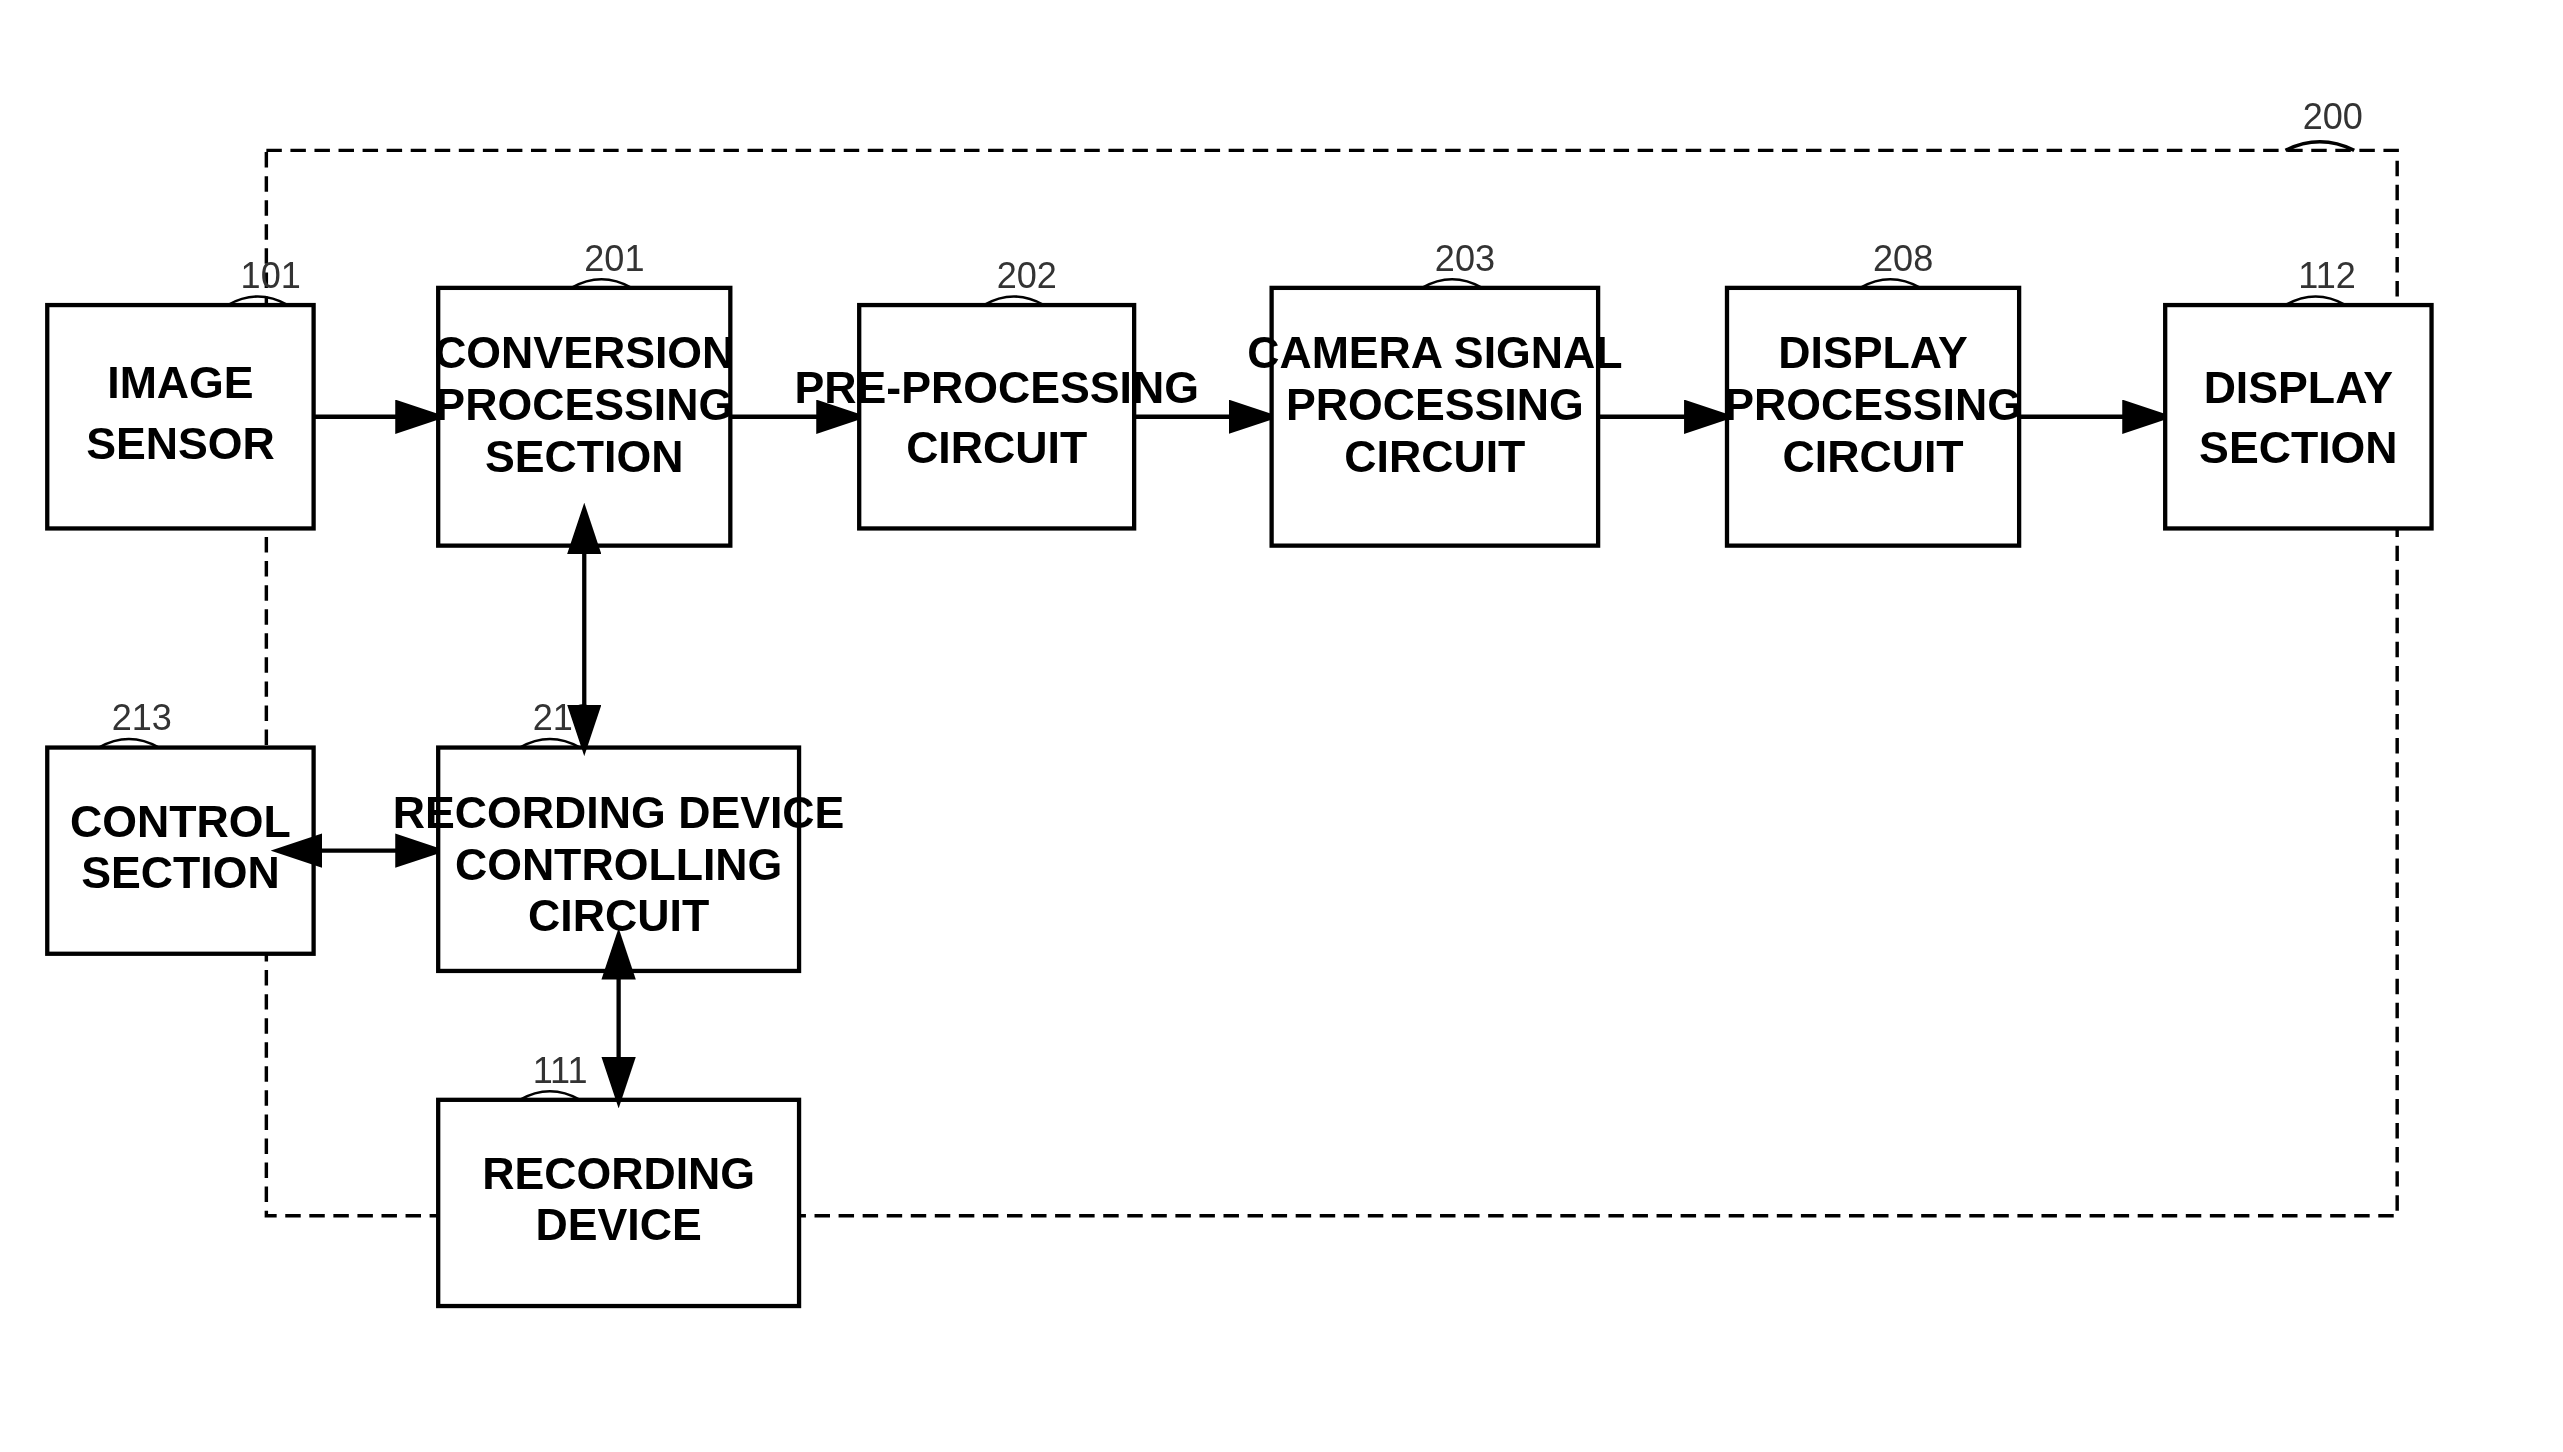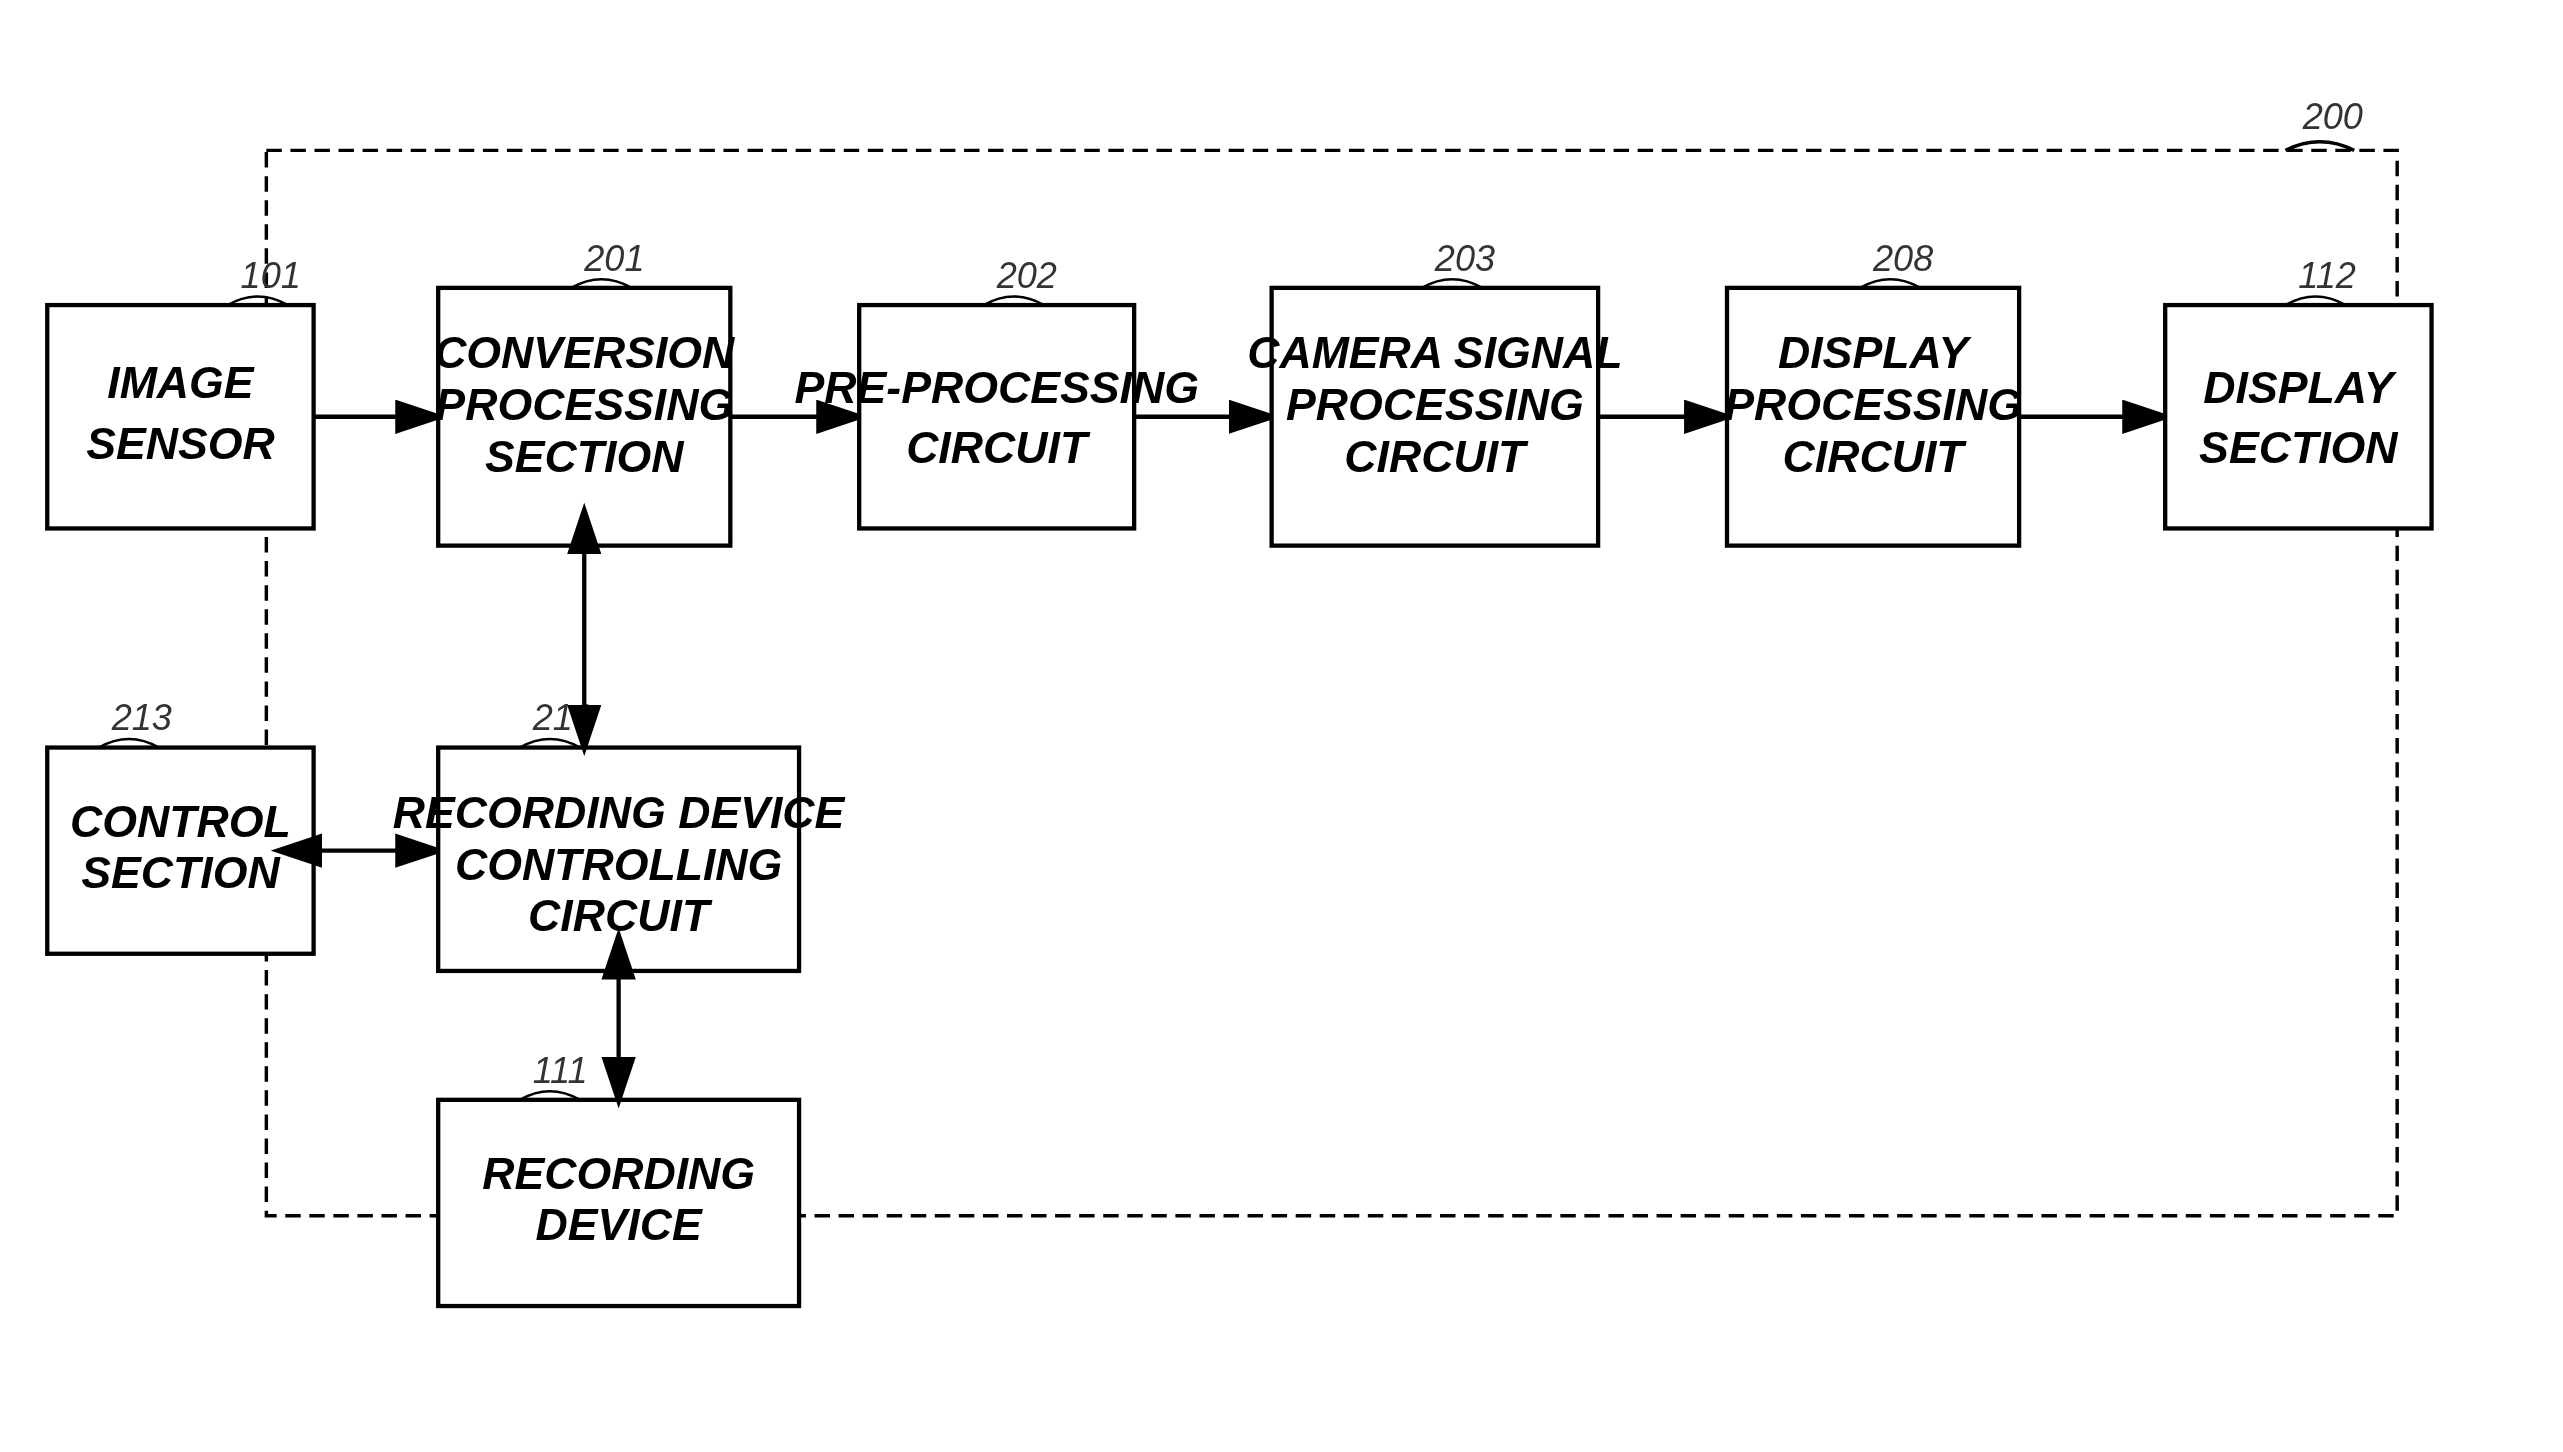--- a/index.html
+++ b/index.html
@@ -10,21 +10,20 @@
       height: 1453px;
       overflow: hidden;
       position: relative;
     }
 
     .diagram-container {
       position: absolute;
       top: 0; left: 0;
       width: 2563px;
       height: 1068px;
-      font-style: italic;
     }
 
     svg {
       width: 2563px;
       height: 1453px;
     }
 
     .block-text {
       font-family: Arial, sans-serif;
       font-size: 52px;

